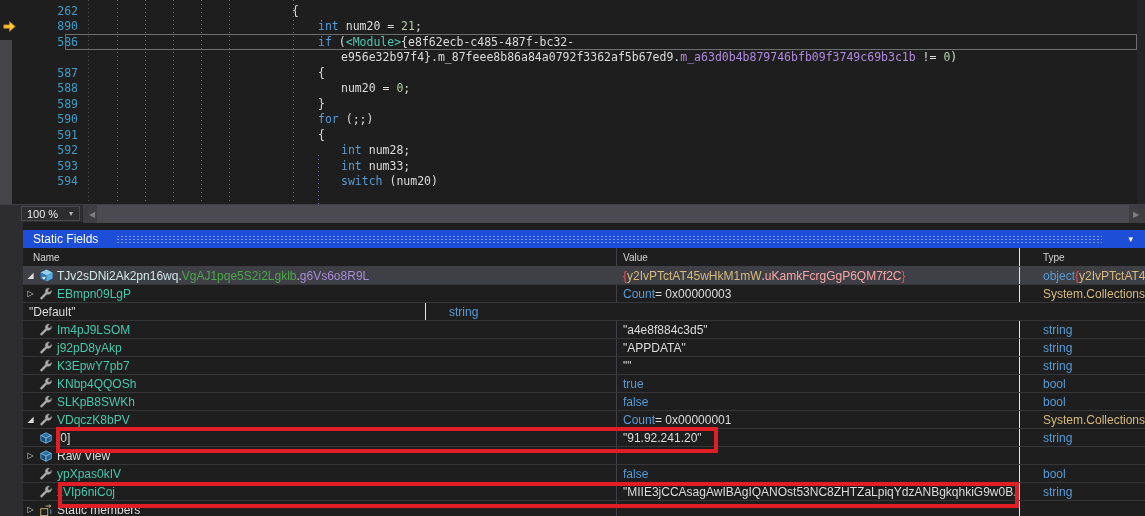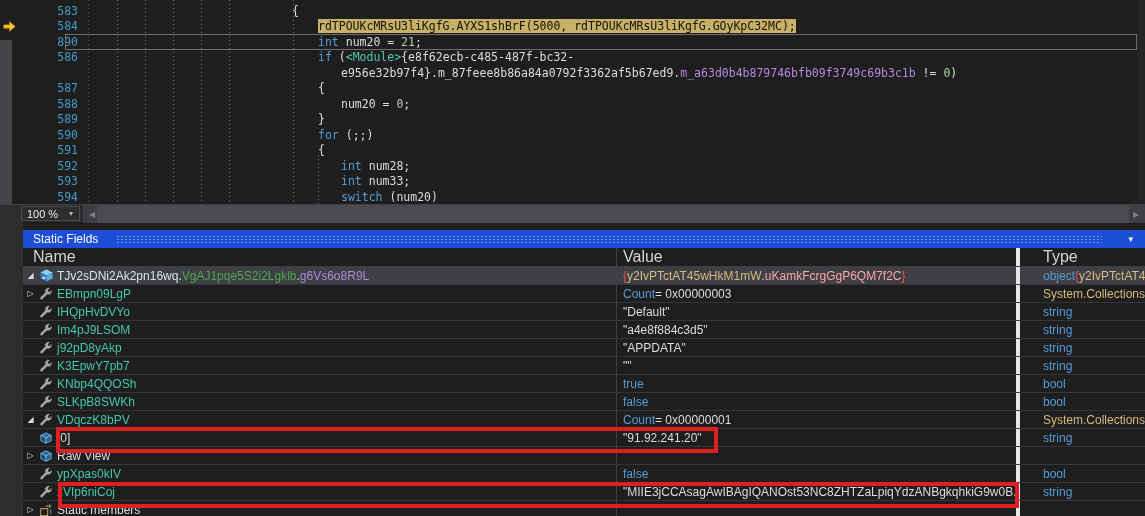--- a/index.html
+++ b/index.html
@@ -45,24 +45,24 @@
   
   .panel { position:relative; margin-left:23px; width:1122px; }
   .panel-header { height:18px; background:#1d4ed8; display:flex; align-items:center;
                   padding-left:10px; color:#ffffff; font-size:12px; }
   .dots { flex:1; height:9px; margin:0 26px 0 18px;
           background-image:radial-gradient(circle, rgba(230,244,255,.45) .7px, transparent 1px);
           background-size:4px 3px; }
   .chev { color:#ffffff; font-size:9px; padding-right:12px; }
 
   .grid-header { height:19px; display:flex; background:#1e1e1e; border-bottom:1px solid #3f3f46;
-                 color:#d4d4d4; font-size:16px; }
+                 color:#d4d4d4; font-size:10px; }
   .grid-header .hc { display:flex; align-items:center; }
   .c-name { width:594px; border-right:1px solid #3f3f46; padding-left:10px; }
-  .c-val  { width:403px; border-right:4px solid #e5e5e5; padding-left:6px; }
+  .c-val  { width:403px; border-right:1px solid #e5e5e5; padding-left:6px; }
   .c-type { flex:1; padding-left:7px;margin-left:16px; }
 
   .trow { height:18px; display:flex; background:#1e1e1e; border-bottom:1px solid #35353a;
           font-size:12px; color:#dcdcdc; }
   .trow.sel { background:#3f3f46; }
   .trow .cell { display:flex; align-items:center; overflow:hidden; white-space:nowrap; }
   .trow .c-name { padding-left:0; }
   .lvl1 { padding-left:1px; } .lvl2 { padding-left:20px; } .lvl3 { padding-left:40px; }
   .exp { width:15px; flex-shrink:0; font-size:8px; color:#dadada; text-align:center; }
   .ticon { width:16px; height:16px; flex-shrink:0; margin-right:3px;
@@ -86,26 +86,22 @@
     <div class="guide" style="--gc:#3d8b74; left:117px"></div>
     <div class="guide" style="--gc:#3d8b74; left:145px"></div>
     <div class="guide" style="--gc:#7a5fa0; left:173px"></div>
     <div class="guide" style="--gc:#7a5fa0; left:201px"></div>
     <div class="guide" style="--gc:#7a5fa0; left:229px"></div>
     <div class="guide" style="--gc:#9e5a4e; left:293px"></div>
     <div class="guide" style="--gc:#7a5fa0; left:318px; top:155px; height:49px"></div>
 
     <div class="lines">
       <div class="cl">
-          <span class="ln">583</span>
+          <span class="ln">262</span>
           <span class="code ind-a"><span class="plain">{</span></span>
-        </div>
-      <div class="cl">
-          <span class="ln">584</span>
-          <span class="code ind-b"><span class="hl">rdTPOUKcMRsU3liKgfG.AYXS1shBrF(5000, rdTPOUKcMRsU3liKgfG.GOyKpC32MC);</span></span>
         </div>
       <div class="cl">
           <span class="ln">890</span>
           <span class="code ind-b"><span class="kw">int</span><span class="plain"> num20 = </span><span class="num">21</span><span class="plain">;</span></span>
         </div>
       <div class="cl">
           <span class="ln">586</span>
           <span class="code ind-b"><span class="kw">if</span><span class="plain"> (</span><span class="typ">&lt;Module&gt;</span><span class="plain">{e8f62ecb-c485-487f-bc32-</span></span>
         </div>
       <div class="cl">
@@ -223,29 +219,20 @@
       <div class="cell c-val">
           <span class="v-blue">Count</span>
           <span class="v-white"> = 0x00000003</span>
         </div>
       <div class="cell c-type">
           <span class="v-gold">System.Collections.Ger</span>
         </div>
     </div>
 
     <div class="trow">
-      <div class="cell c-name lvl2">
-          <span class="exp"></span>
-        <span class="ticon">
-            <svg width="14" height="14" viewBox="0 0 16 16">
-              <path d="M14.2 3.4a3.8 3.8 0 0 1-5 4.9l-5.6 5.6a1.35 1.35 0 0 1-1.9-1.9l5.6-5.6a3.8 3.8 0 0 1 4.9-5L10.2 3.4l.4 2 2 .4z" fill="#ababab" stroke="#6d6d6d" stroke-width="0.5"></path>
-            </svg>
-          </span>
-        <span class="nm-teal">IHQpHvDVYo</span>
-      </div>
       <div class="cell c-val">
           <span class="v-white">"Default"</span>
         </div>
       <div class="cell c-type">
           <span class="v-blue">string</span>
         </div>
     </div>
 
     <div class="trow">
       <div class="cell c-name lvl2">

